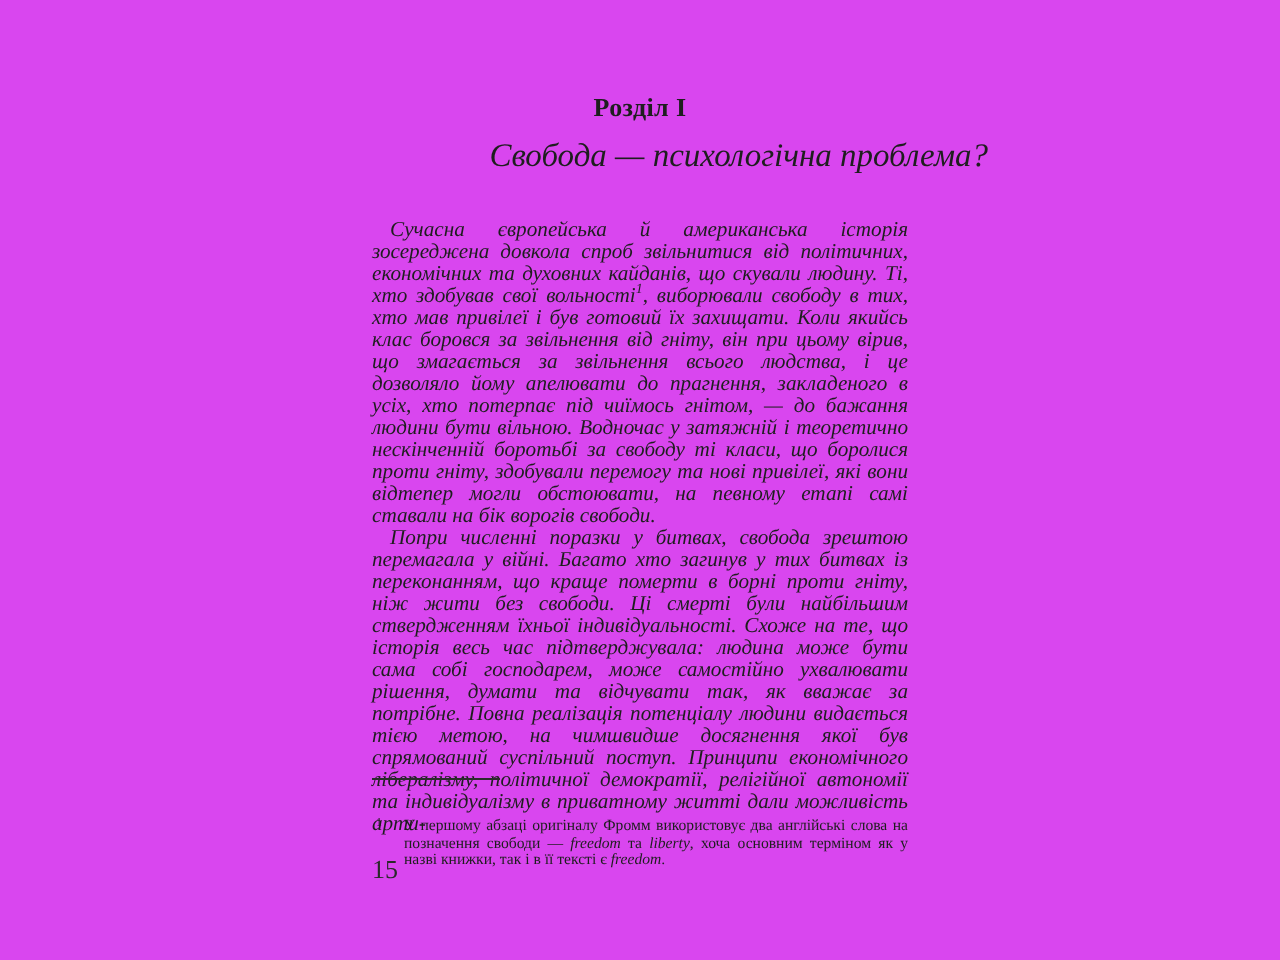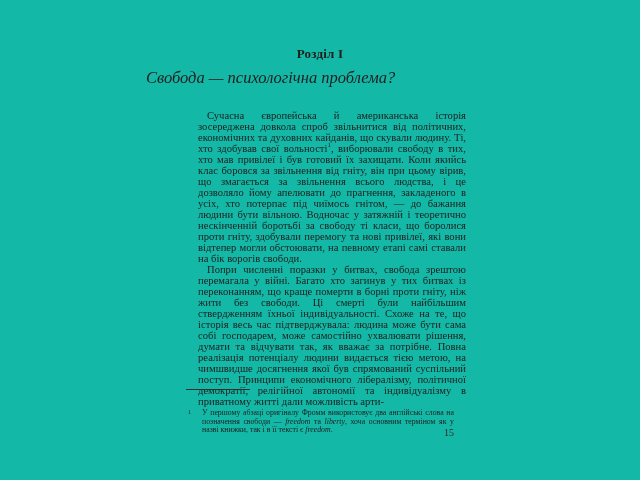--- a/index.html
+++ b/index.html
@@ -11,51 +11,52 @@
     height: 480px;
     background: #ffffff;
     font-family: "Liberation Serif", "DejaVu Serif", serif;
     color: #1e1e1e;
     overflow: hidden;
     position: relative;
   }
   .page {
     position: absolute;
     inset: 0;
-    background: #14b8a6;
+    background: #d946ef;
   }
   .chapter-heading {
     position: absolute;
     top: 46px;
     left: 186px;
     width: 268px;
     text-align: center;
     font-weight: bold;
     font-size: 13px;
     line-height: 15px;
     letter-spacing: 0.2px;
   }
   .chapter-title {
     position: absolute;
     top: 68px;
     left: 146px;
     width: 348px;
-    text-align: left;
+    text-align: right;
     font-style: italic;
     font-size: 16.5px;
     line-height: 20px;
   }
   .body-text {
     position: absolute;
     top: 110px;
-    left: 198px;
+    left: 186px;
     width: 268px;
     font-size: 10.6px;
     line-height: 11px;
     text-align: justify;
+    font-style: italic;
   }
   .body-text p {
     margin: 0;
     text-indent: 9px;
   }
   .footnote-ref {
     font-size: 7px;
     vertical-align: super;
     line-height: 0;
   }
@@ -88,22 +89,22 @@
     font-size: 6px;
   }
   .fn-italic {
     font-style: italic;
   }
   .page-number {
     position: absolute;
     top: 427px;
     left: 186px;
     width: 268px;
-    text-align: right;
-    font-size: 10px;
+    text-align: left;
+    font-size: 13px;
     color: #2a2a2a;
   }
 </style>
 </head>
 <body>
 
 <div class="page">
 
   <div class="chapter-heading">Розділ I</div>
 

